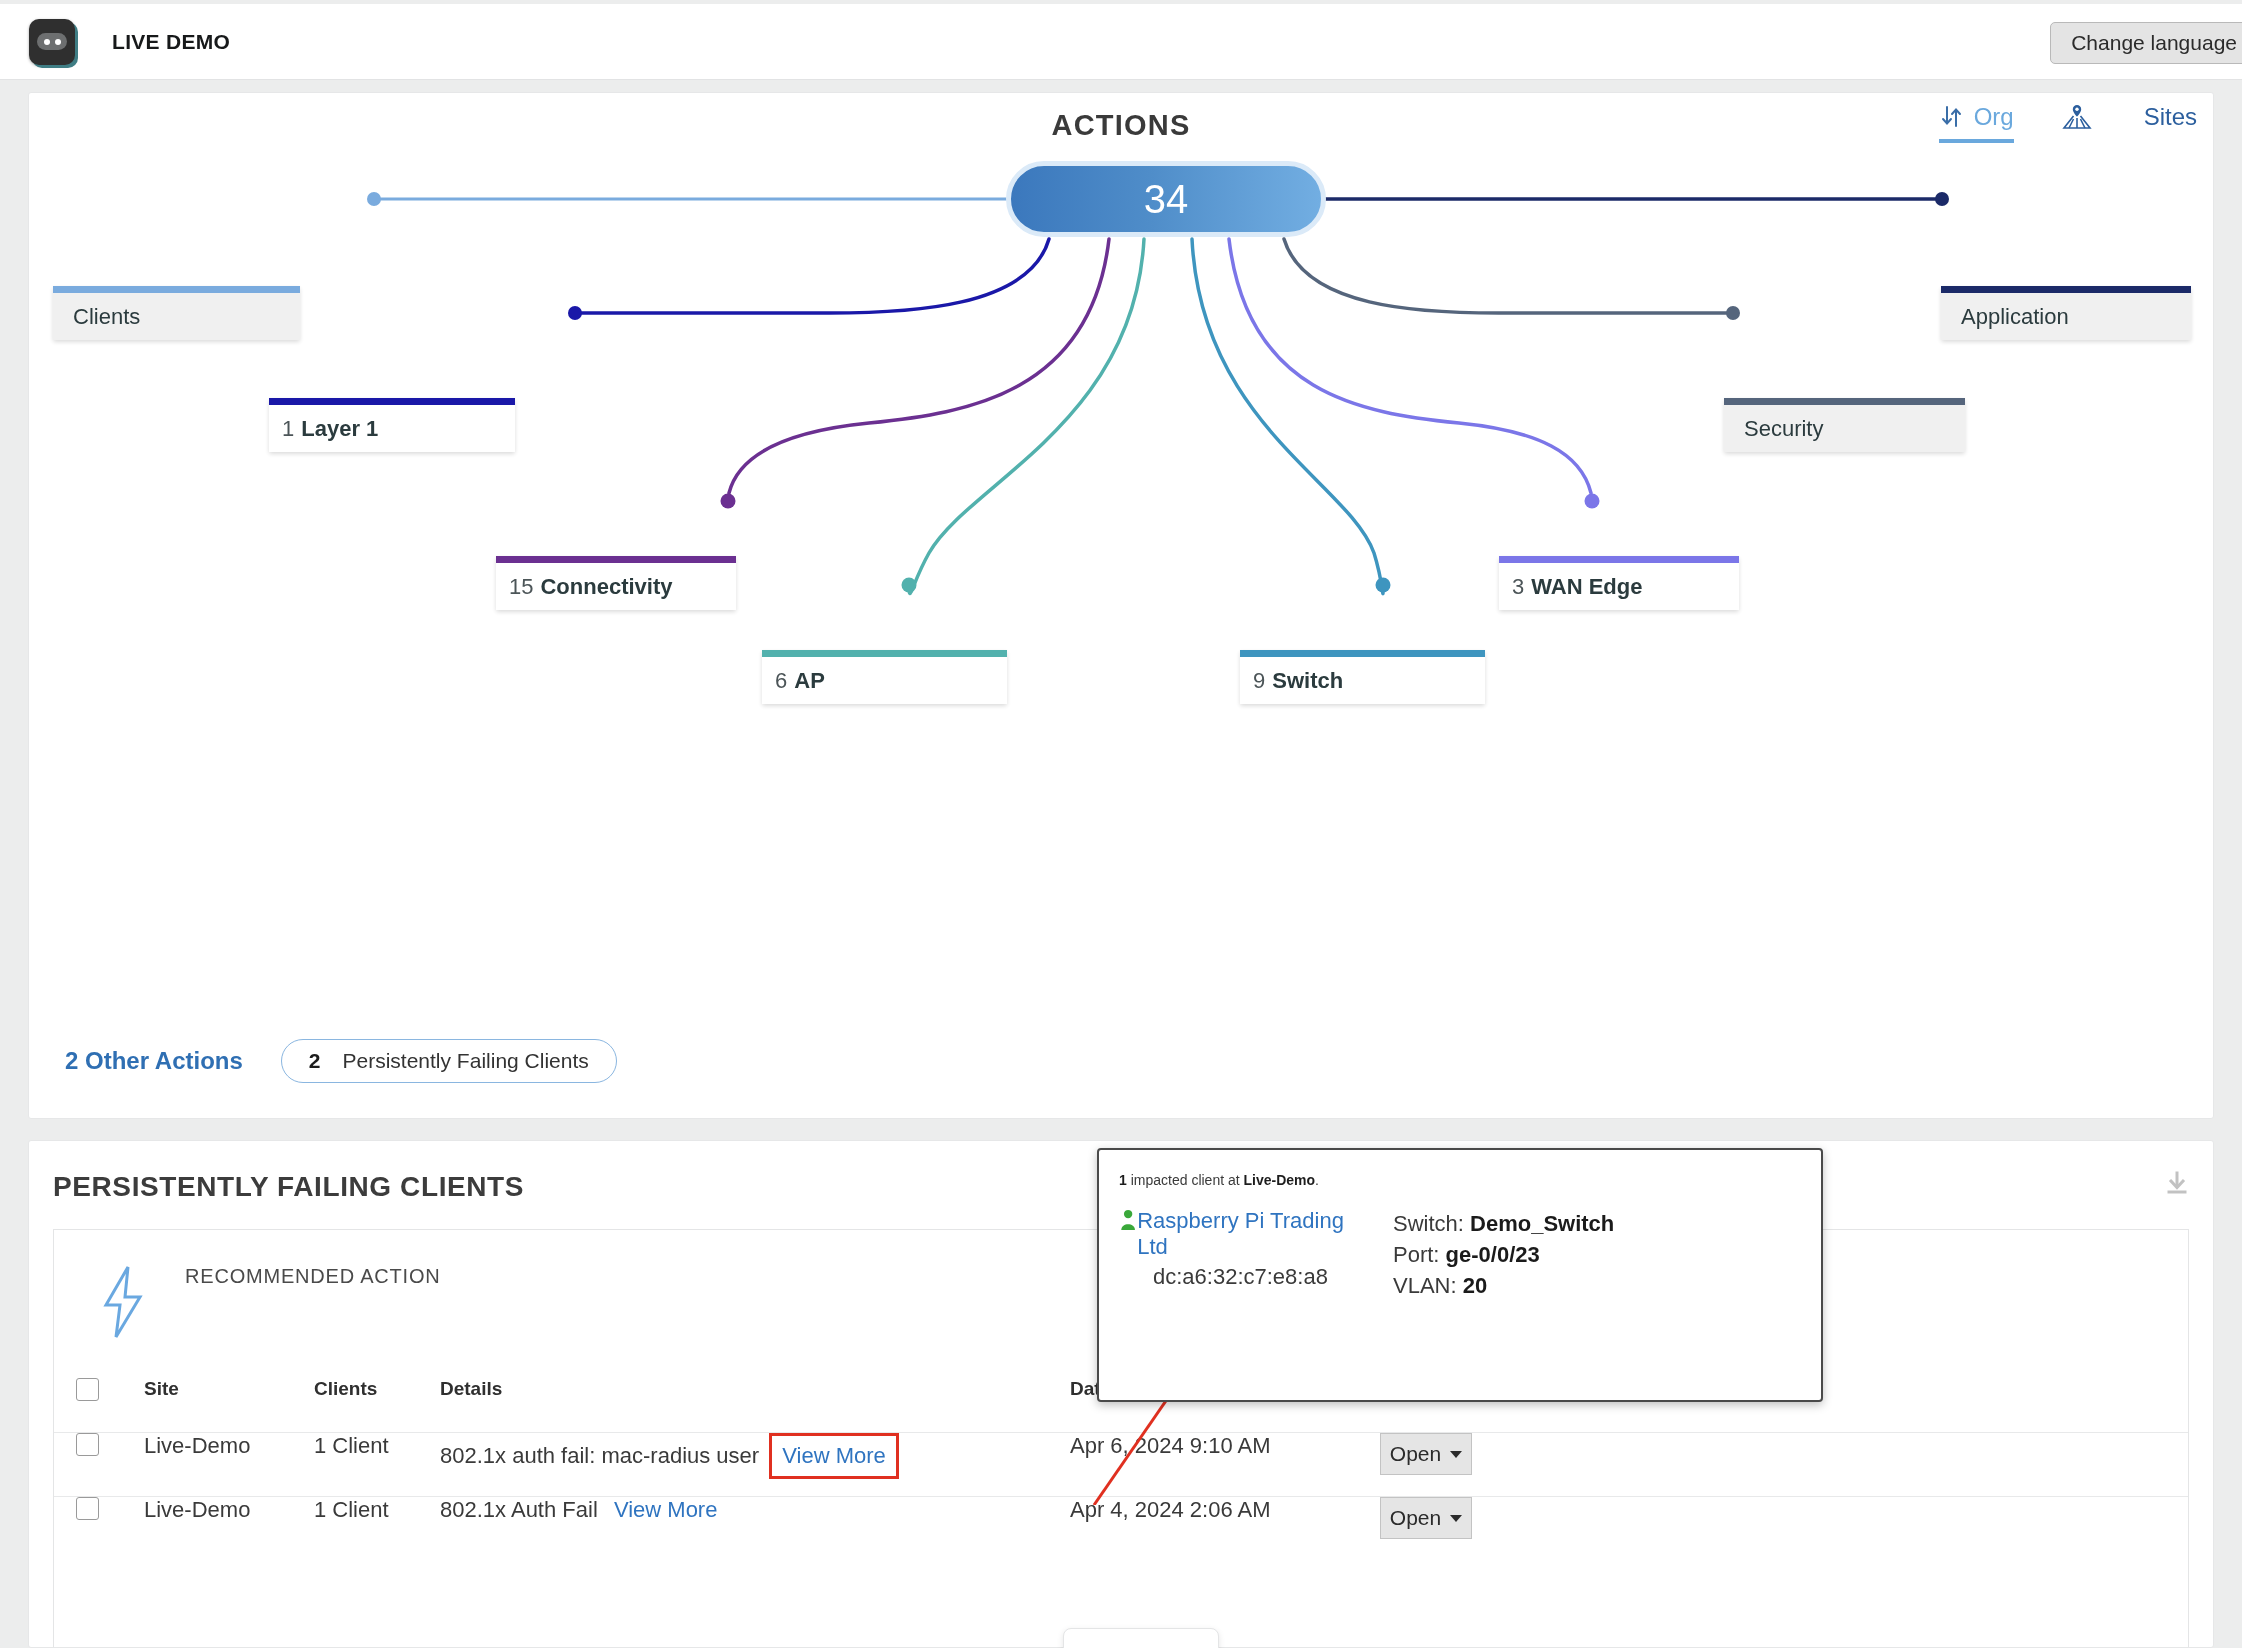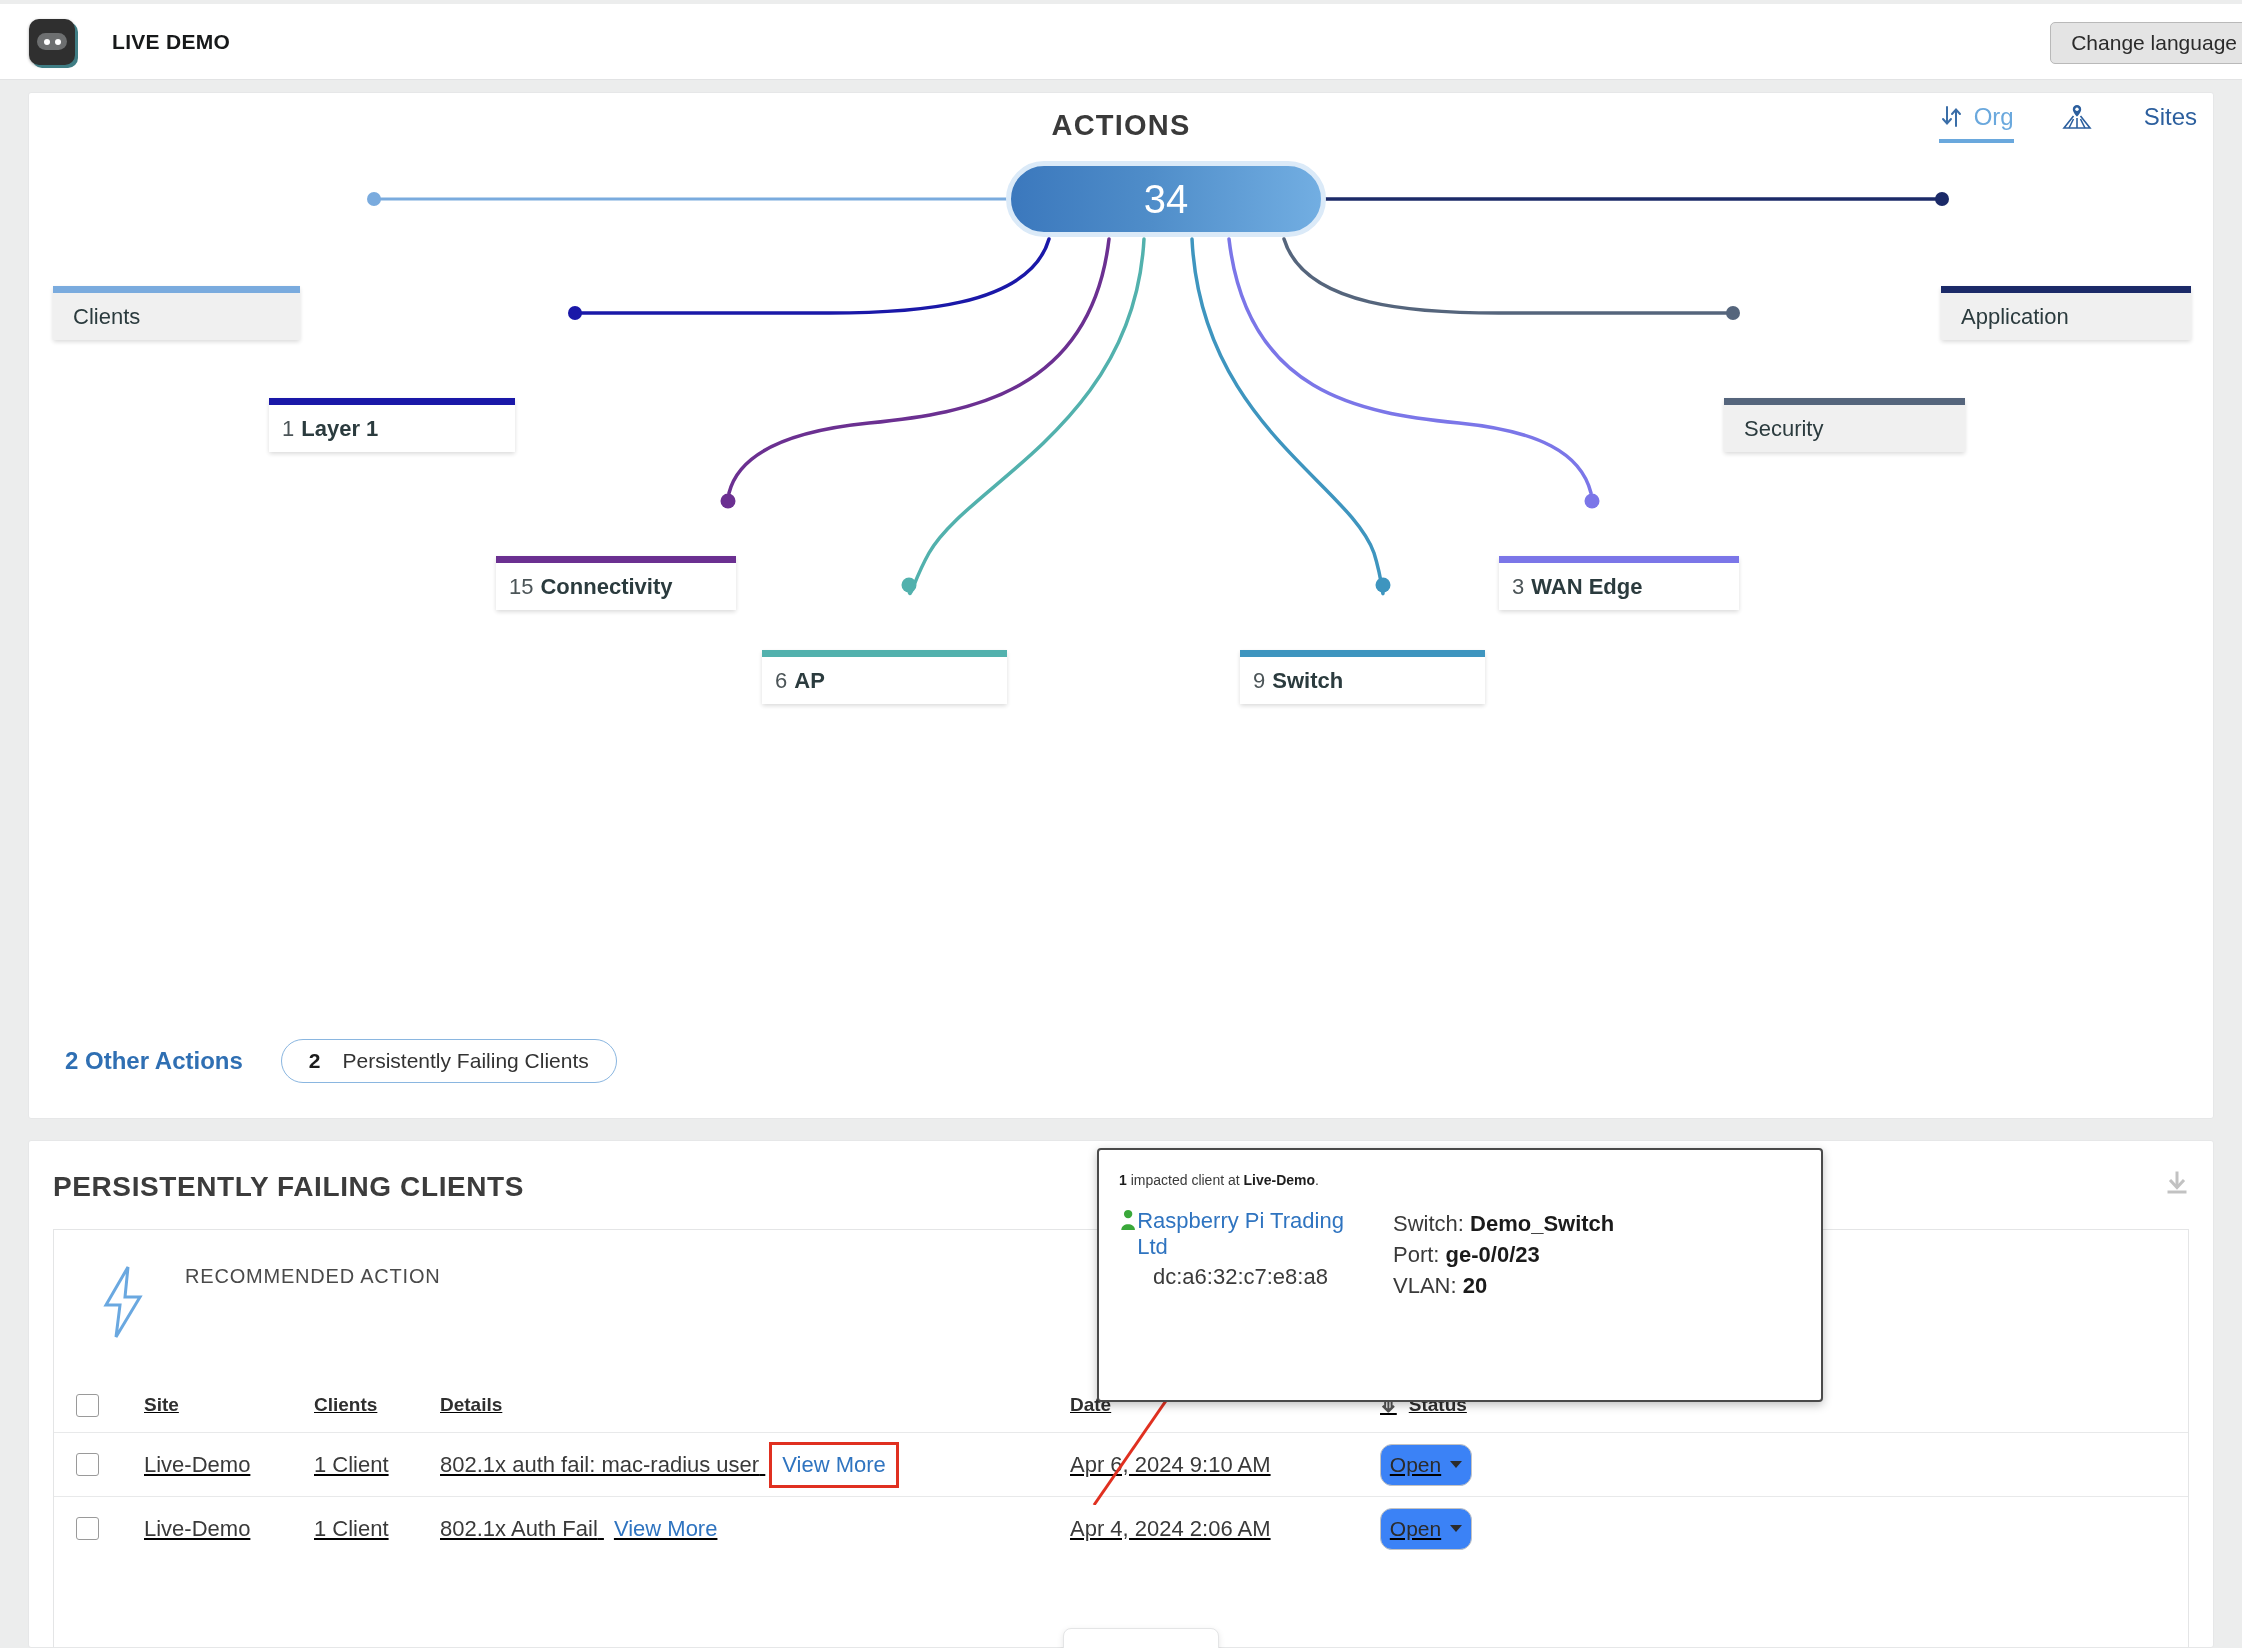--- a/index.html
+++ b/index.html
@@ -125,42 +125,42 @@
     position: absolute; left: 45px; top: 35px; display: flex; gap: 38px;
   }
   .rec-text .rec-head {
     font-size: 20px; letter-spacing: .8px; color: #4a4a4a; margin-bottom: 14px;
   }
   .rec-text .rec-body { font-size: 22px; color: #3b3b3b; }
 
   
   .tbl { position: absolute; left: 0; top: 148px; width: 100%; }
   .trow {
-    display: flex; align-items: center; height: 64px;
-    border-top: 1px solid #e8e9ea; padding: 0 0 0 22px; text-decoration: underline;
+    display: flex; align-items: flex-start; height: 64px;
+    border-top: 1px solid #e8e9ea; padding: 0 0 0 22px;
   }
   .trow.head { border-top: none; height: 54px; }
   .c-chk   { width: 68px; }
   .c-site  { width: 170px; }
   .c-cli   { width: 126px; }
   .c-det   { width: 630px; }
   .c-date  { width: 310px; }
   .c-stat  { flex: 1; display: flex; align-items: center; gap: 12px; }
   .trow.head > div { font-size: 19px; font-weight: bold; color: #2f2f2f; }
   .trow.body > div { font-size: 22px; color: #3a3a3a; }
   .chk {
     width: 23px; height: 23px; border: 1px solid #9a9a9a; border-radius: 3px; background: #fff;
   }
   .link { color: #2f74c0; }
   .vm-hl {
     display: inline-block; border: 3px solid #e03020; padding: 7px 10px; margin-left: 4px;
   }
   .status-btn {
-    width: 92px; height: 42px; background: #3b82f6; border: 1px solid #c3c3c3;
-    border-radius: 12px; font-size: 21px; color: #2b2b2b;
+    width: 92px; height: 42px; background: #e5e5e5; border: 1px solid #c3c3c3;
+    border-radius: 0; font-size: 21px; color: #2b2b2b;
     display: flex; align-items: center; justify-content: center; gap: 9px;
   }
   .caret { width: 0; height: 0; border-left: 6px solid transparent; border-right: 6px solid transparent; border-top: 7px solid #2b2b2b; }
   .sortico { font-size: 20px; color: #555; }
 
   .status-ghost {
     position: absolute; left: 1063px; top: 1628px; width: 156px; height: 60px;
     background: #fff; border: 1px solid #e4e5e6; border-radius: 8px;
     box-shadow: 0 2px 6px rgba(0,0,0,.1);
     font-size: 19px; font-weight: bold; color: #bdbdbd;

